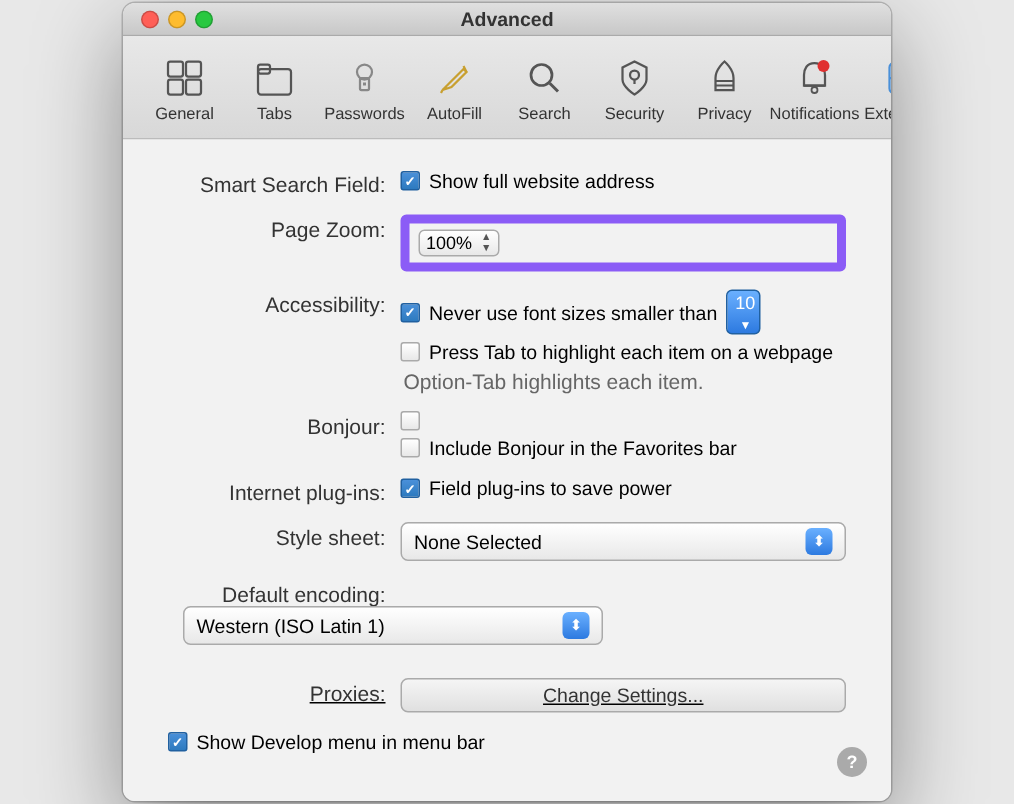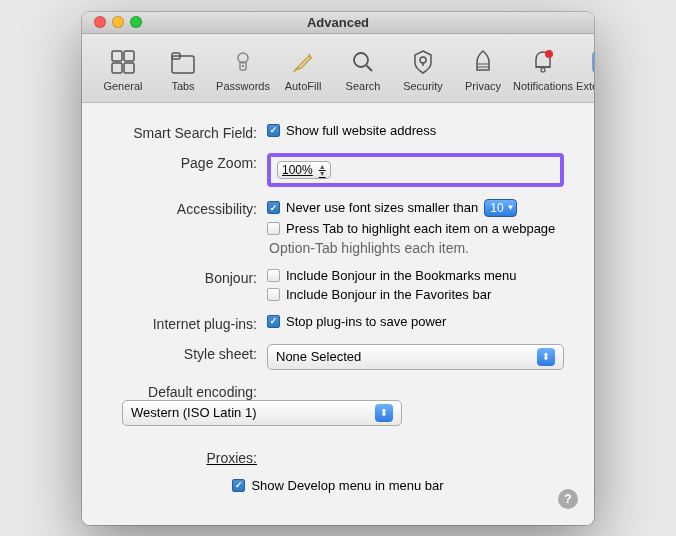--- a/index.html
+++ b/index.html
@@ -132,26 +132,25 @@
       border-color: #2060a0;
     }
     .checkbox.checked::after {
       content: '✓';
       color: white;
       font-size: 9px;
       font-weight: bold;
     }
 
     .zoom-box {
-      border: 4px solid #8b5cf6;
+      border: 6px solid #8b5cf6;
       border-radius: 4px;
       padding: 4px 6px;
       display: inline-flex;
       align-items: center;
-      text-decoration: underline;
     }
     .select-small {
       background: linear-gradient(to bottom, #fff, #e8e8e8);
       border: 1px solid #aaa;
       border-radius: 4px;
       padding: 1px 4px;
       font-size: 12px;
       display: inline-flex;
       align-items: center;
       gap: 4px;
@@ -233,20 +232,21 @@
       background: linear-gradient(to bottom, #6ab0ff, #2d7ae0);
       border: 1px solid #2060a0;
       border-radius: 4px;
       padding: 1px 2px 1px 5px;
       font-size: 12px;
       color: white;
       display: inline-flex;
       align-items: center;
       gap: 3px;
       cursor: pointer;
+      flex-direction: column;
     }
     .font-size-select .arrow {
       font-size: 8px;
     }
   </style>
 </head>
 <body>
 
 <div class="window">
 
@@ -408,35 +408,34 @@
         </div>
         <span class="hint-text">Option-Tab highlights each item.</span>
       </div>
     </div>
 
     <div class="row">
       <div class="row-label">Bonjour:</div>
       <div class="row-content">
         <div class="row-inline">
           <div class="checkbox"></div>
-          <span>Include Bonjour in the Bookmarks menu</span>
         </div>
         <div class="row-inline">
           <div class="checkbox"></div>
           <span>Include Bonjour in the Favorites bar</span>
         </div>
       </div>
     </div>
 
     <div class="row">
       <div class="row-label">Internet plug-ins:</div>
       <div class="row-content">
         <div class="row-inline">
           <div class="checkbox checked"></div>
-          <span>Stop plug-ins to save power</span>
+          <span>Field plug-ins to save power</span>
         </div>
       </div>
     </div>
 
     <div class="row" style="margin-top: 6px;">
       <div class="row-label">Style sheet:</div>
       <div class="row-content">
         <div class="select-dropdown wide">
           <span>None Selected</span>
           <div class="dropdown-arrow">⬍</div>
@@ -449,23 +448,26 @@
       <div class="row-content">
         <div class="select-dropdown wide">
           <span>Western (ISO Latin 1)</span>
           <div class="dropdown-arrow">⬍</div>
         </div>
       </div>
     </div>
 
     <div class="row" style="margin-top: 22px; text-decoration: underline;">
       <div class="row-label">Proxies:</div>
-    </div>
-
-    <div class="row" style="margin-top: 10px; justify-content: center;">
+      <div class="row-content">
+        <button class="btn">Change Settings...</button>
+      </div>
+    </div>
+
+    <div class="row" style="margin-top: 10px; justify-content: flex-start;">
       <div class="row-inline">
         <div class="checkbox checked"></div>
         <span>Show Develop menu in menu bar</span>
       </div>
     </div>
 
     <div class="help-btn">?</div>
   </div>
 </div>
 

